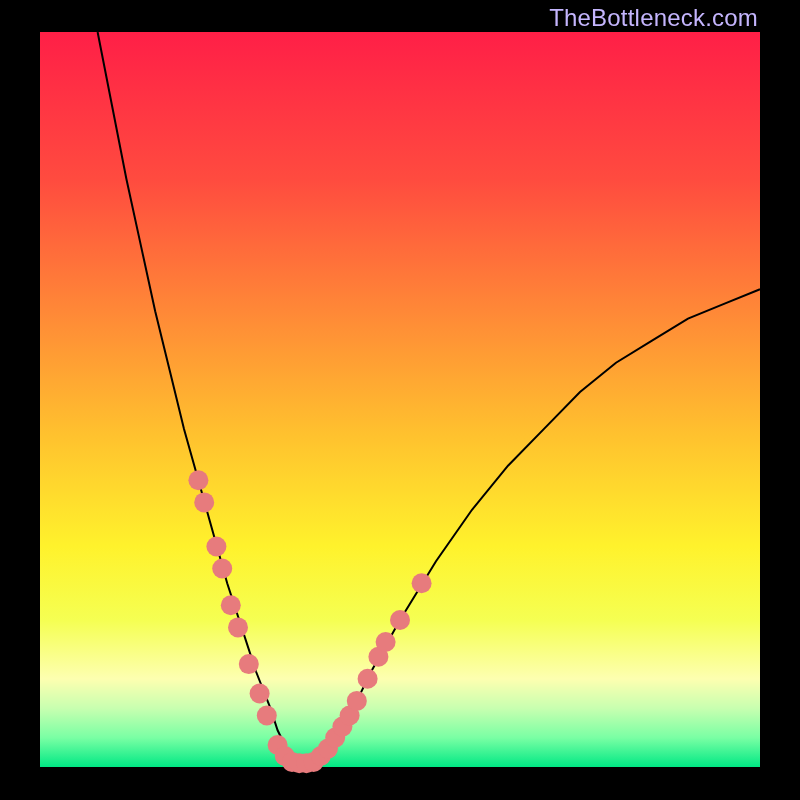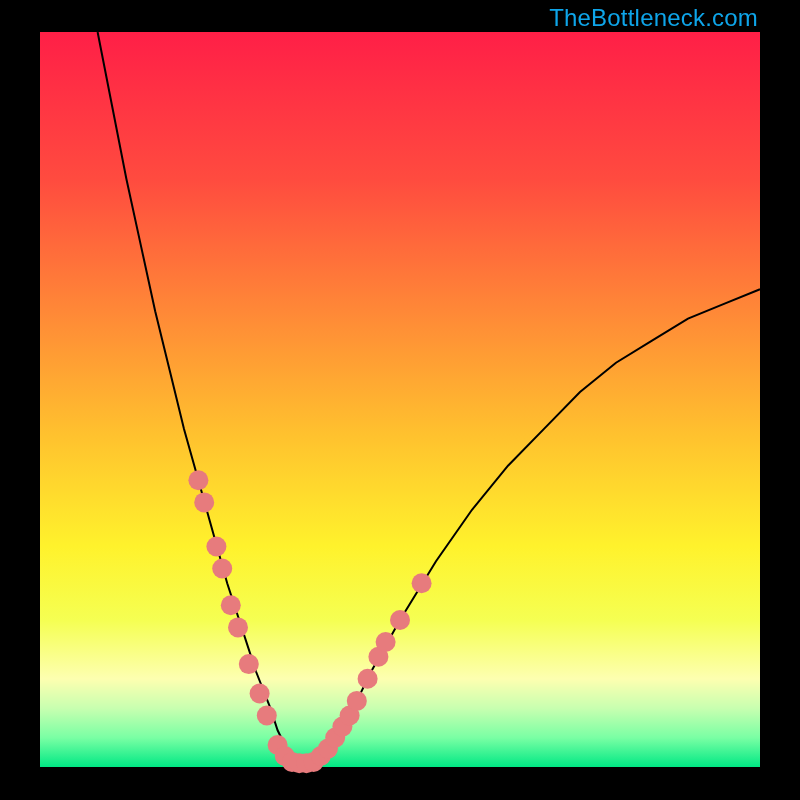--- a/index.html
+++ b/index.html
@@ -22,21 +22,21 @@
     left: 40px;
     top: 32px;
     width: 720px;
     height: 735px;
     
   }
   .watermark {
     position: absolute;
     top: 4px;
     right: 42px;
-    color: #0ea5e9;
+    color: #c4b5fd;
     font-size: 24px;
     font-weight: 500;
     letter-spacing: 0.2px;
   }
   svg.curve {
     position: absolute;
     left: 0; top: 0;
     width: 720px; height: 735px;
     overflow: visible;
   }

